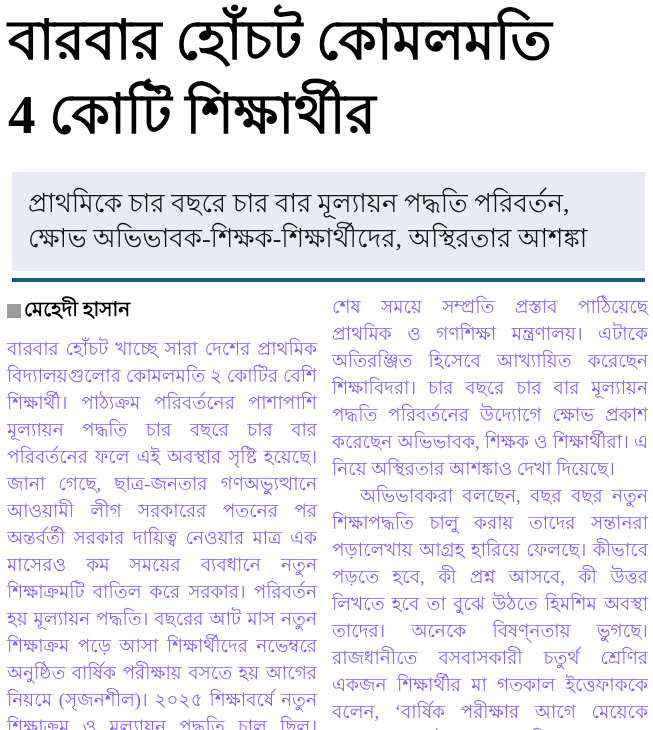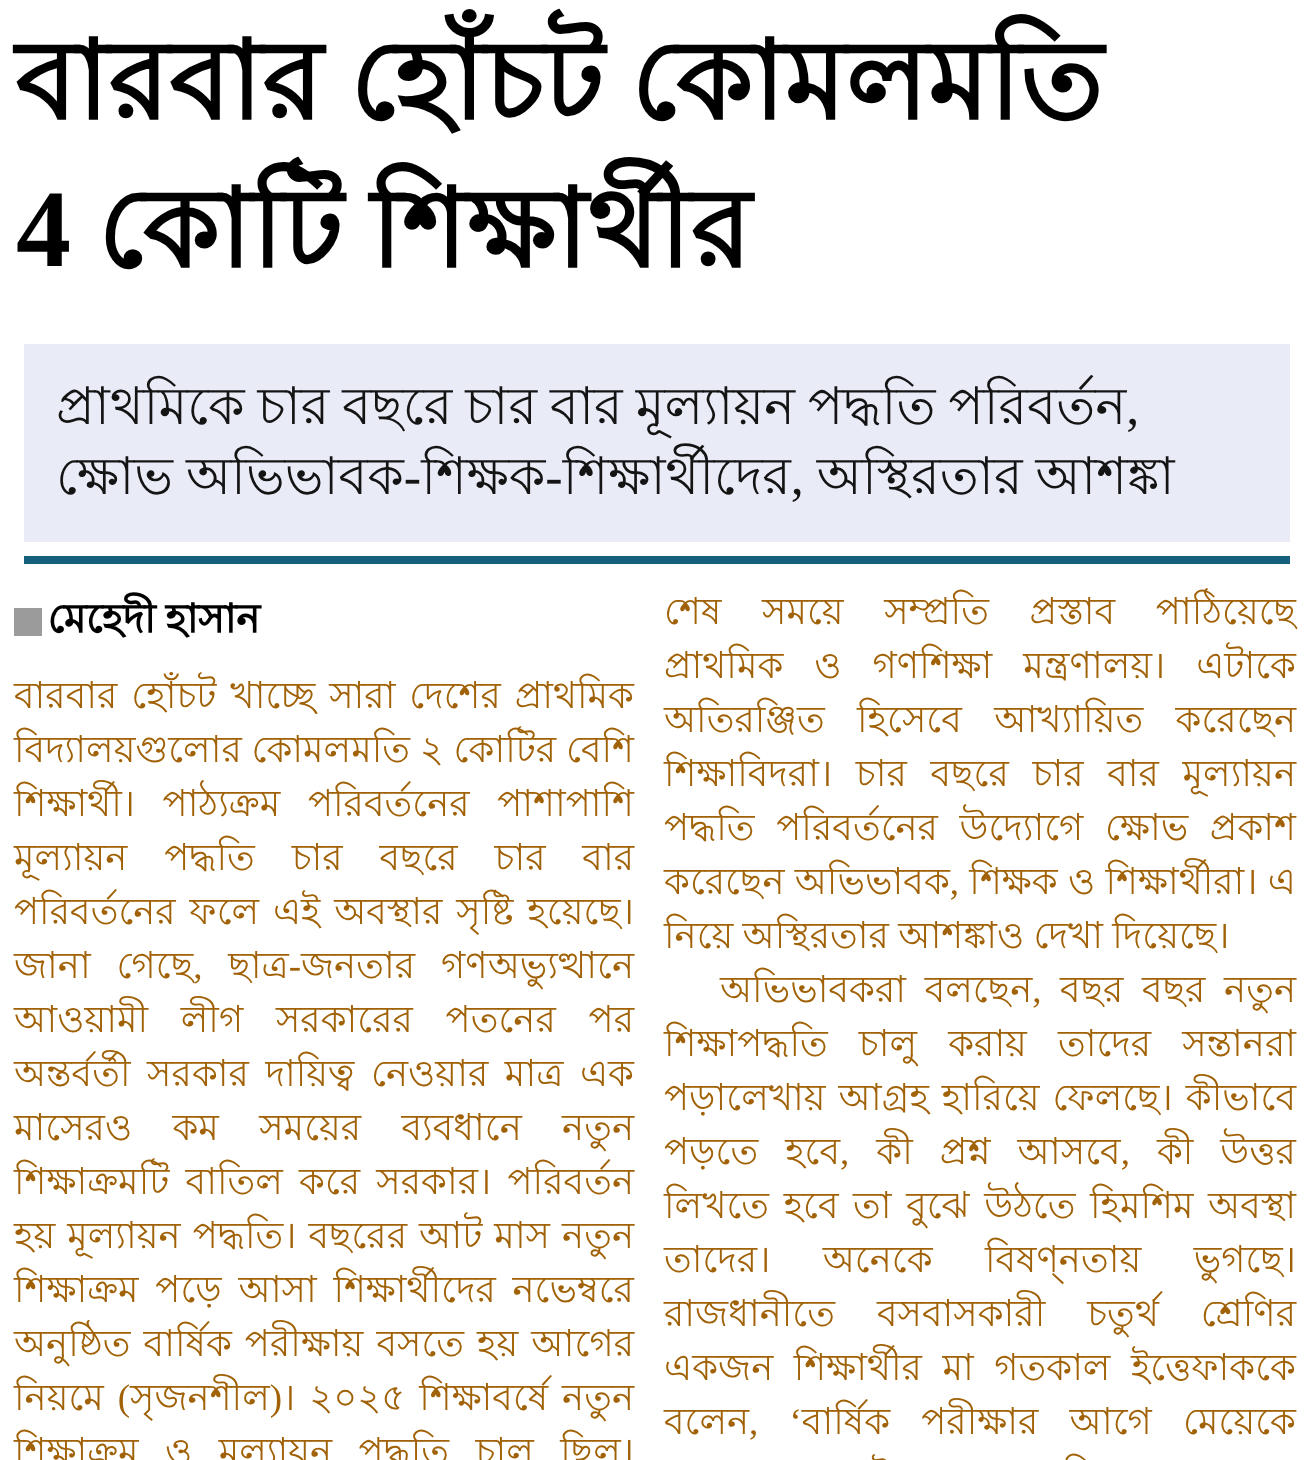--- a/index.html
+++ b/index.html
@@ -70,21 +70,21 @@
     width: 14px;
     height: 14px;
     background: #9b9b9b;
     flex: 0 0 14px;
   }
   
   .body-text {
     margin: 0;
     font-size: 18.5px;
     line-height: 27px;
-    color: #a16207;
+    color: #8b5cf6;
     text-align: justify;
     text-justify: inter-word;
   }
   .col-right .body-text.first { margin-top: 1px; }
   .body-text.indent { text-indent: 28px; }
 </style>
 </head>
 <body>
 
 <div class="page">

